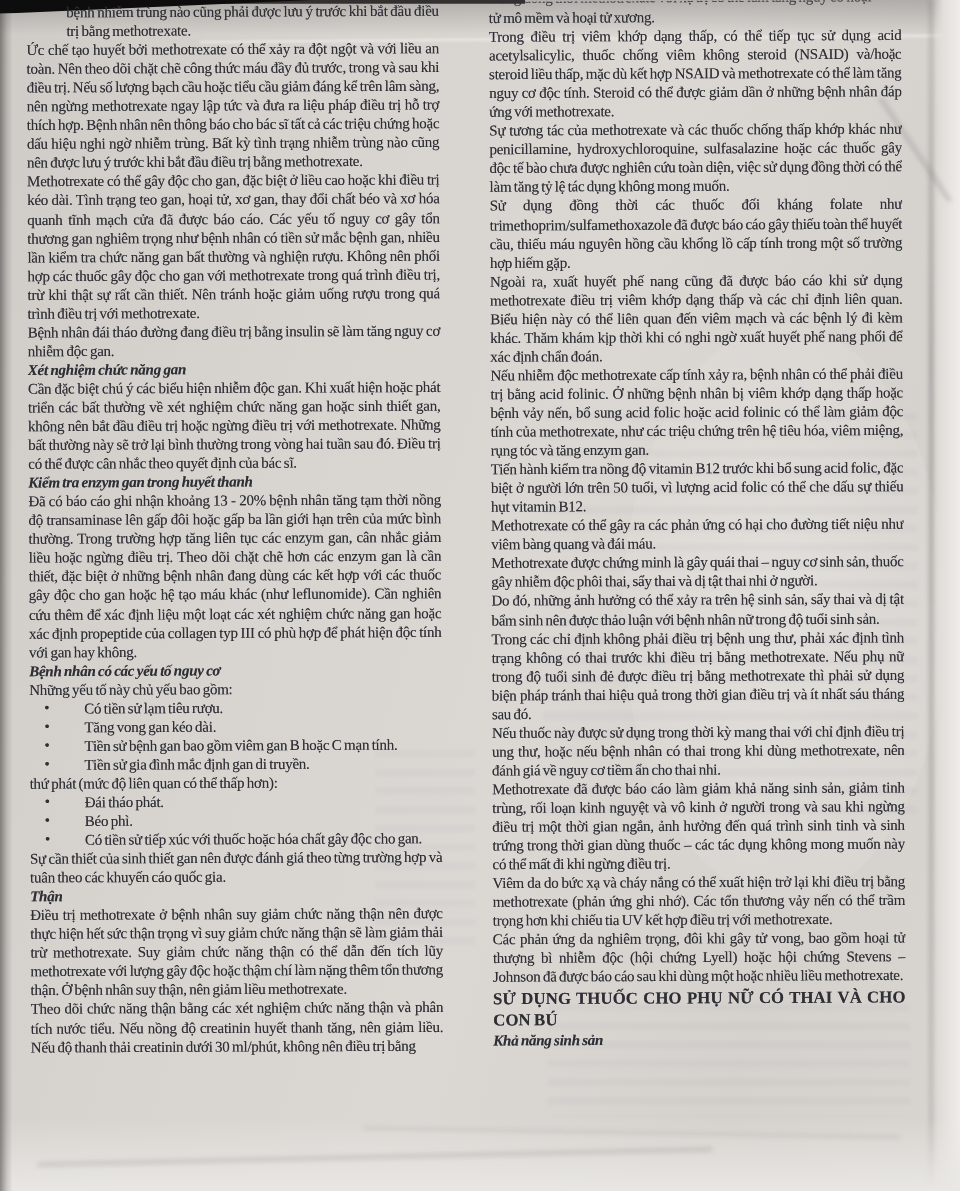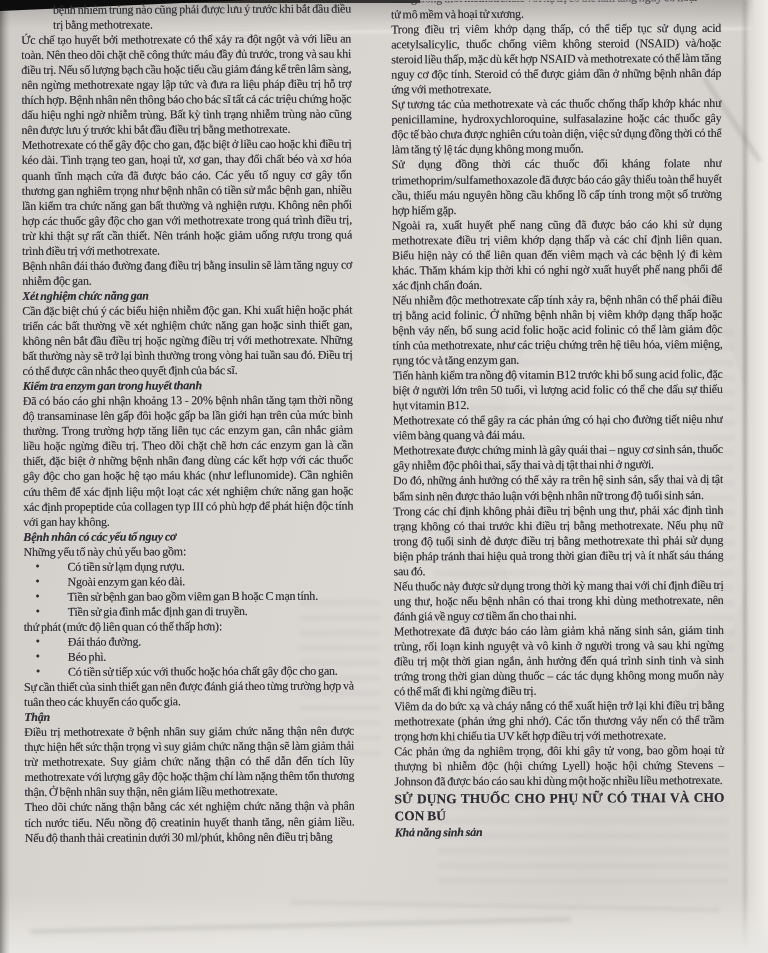--- a/index.html
+++ b/index.html
@@ -90,26 +90,26 @@
         <div class="para continuation">bệnh nhiễm trùng nào cũng phải được lưu ý trước khi bắt đầu điều trị bằng methotrexate.</div>
         <div class="para">Ức chế tạo huyết bởi methotrexate có thể xảy ra đột ngột và với liều an toàn. Nên theo dõi chặt chẽ công thức máu đầy đủ trước, trong và sau khi điều trị. Nếu số lượng bạch cầu hoặc tiểu cầu giảm đáng kể trên lâm sàng, nên ngừng methotrexate ngay lập tức và đưa ra liệu pháp điều trị hỗ trợ thích hợp. Bệnh nhân nên thông báo cho bác sĩ tất cả các triệu chứng hoặc dấu hiệu nghi ngờ nhiễm trùng. Bất kỳ tình trạng nhiễm trùng nào cũng nên được lưu ý trước khi bắt đầu điều trị bằng methotrexate.</div>
         <div class="para">Methotrexate có thể gây độc cho gan, đặc biệt ở liều cao hoặc khi điều trị kéo dài. Tình trạng teo gan, hoại tử, xơ gan, thay đổi chất béo và xơ hóa quanh tĩnh mạch cửa đã được báo cáo. Các yếu tố nguy cơ gây tổn thương gan nghiêm trọng như bệnh nhân có tiền sử mắc bệnh gan, nhiều lần kiểm tra chức năng gan bất thường và nghiện rượu. Không nên phối hợp các thuốc gây độc cho gan với methotrexate trong quá trình điều trị, trừ khi thật sự rất cần thiết. Nên tránh hoặc giảm uống rượu trong quá trình điều trị với methotrexate.</div>
         <div class="para">Bệnh nhân đái tháo đường đang điều trị bằng insulin sẽ làm tăng nguy cơ nhiễm độc gan.</div>
         <div class="para heading-italic">Xét nghiệm chức năng gan</div>
         <div class="para">Cần đặc biệt chú ý các biểu hiện nhiễm độc gan. Khi xuất hiện hoặc phát triển các bất thường về xét nghiệm chức năng gan hoặc sinh thiết gan, không nên bắt đầu điều trị hoặc ngừng điều trị với methotrexate. Những bất thường này sẽ trở lại bình thường trong vòng hai tuần sau đó. Điều trị có thể được cân nhắc theo quyết định của bác sĩ.</div>
         <div class="para heading-italic">Kiểm tra enzym gan trong huyết thanh</div>
         <div class="para">Đã có báo cáo ghi nhận khoảng 13 - 20% bệnh nhân tăng tạm thời nồng độ transaminase lên gấp đôi hoặc gấp ba lần giới hạn trên của mức bình thường. Trong trường hợp tăng liên tục các enzym gan, cân nhắc giảm liều hoặc ngừng điều trị. Theo dõi chặt chẽ hơn các enzym gan là cần thiết, đặc biệt ở những bệnh nhân đang dùng các kết hợp với các thuốc gây độc cho gan hoặc hệ tạo máu khác (như leflunomide). Cần nghiên cứu thêm để xác định liệu một loạt các xét nghiệm chức năng gan hoặc xác định propeptide của collagen typ III có phù hợp để phát hiện độc tính với gan hay không.</div>
         <div class="para heading-italic">Bệnh nhân có các yếu tố nguy cơ</div>
         <div class="para">Những yếu tố này chủ yếu bao gồm:</div>
-        <div class="bullet-row"><span class="bullet-dot">•</span><span class="bullet-text">Có tiền sử lạm dụng rượu.</span></div>
-        <div class="bullet-row"><span class="bullet-dot">•</span><span class="bullet-text">Ngoài enzym gan kéo dài.</span></div>
+        <div class="bullet-row"><span class="bullet-dot">•</span><span class="bullet-text">Có tiền sử lạm tiêu rượu.</span></div>
+        <div class="bullet-row"><span class="bullet-dot">•</span><span class="bullet-text">Tăng vong gan kéo dài.</span></div>
         <div class="bullet-row"><span class="bullet-dot">•</span><span class="bullet-text">Tiền sử bệnh gan bao gồm viêm gan B hoặc C mạn tính.</span></div>
         <div class="bullet-row"><span class="bullet-dot">•</span><span class="bullet-text">Tiền sử gia đình mắc định gan di truyền.</span></div>
         <div class="para">thứ phát (mức độ liên quan có thể thấp hơn):</div>
-        <div class="bullet-row"><span class="bullet-dot">•</span><span class="bullet-text">Đái tháo đường.</span></div>
+        <div class="bullet-row"><span class="bullet-dot">•</span><span class="bullet-text">Đái tháo phát.</span></div>
         <div class="bullet-row"><span class="bullet-dot">•</span><span class="bullet-text">Béo phì.</span></div>
         <div class="bullet-row"><span class="bullet-dot">•</span><span class="bullet-text">Có tiền sử tiếp xúc với thuốc hoặc hóa chất gây độc cho gan.</span></div>
         <div class="para">Sự cần thiết của sinh thiết gan nên được đánh giá theo từng trường hợp và tuân theo các khuyến cáo quốc gia.</div>
         <div class="para heading-italic">Thận</div>
         <div class="para">Điều trị methotrexate ở bệnh nhân suy giảm chức năng thận nên được thực hiện hết sức thận trọng vì suy giảm chức năng thận sẽ làm giảm thải trừ methotrexate. Suy giảm chức năng thận có thể dẫn đến tích lũy methotrexate với lượng gây độc hoặc thậm chí làm nặng thêm tổn thương thận. Ở bệnh nhân suy thận, nên giảm liều methotrexate.</div>
         <div class="para">Theo dõi chức năng thận bằng các xét nghiệm chức năng thận và phân tích nước tiểu. Nếu nồng độ creatinin huyết thanh tăng, nên giảm liều. Nếu độ thanh thải creatinin dưới 30 ml/phút, không nên điều trị bằng</div>
       </div>
     <div class="col col-right">
         <div class="para-cut">
           <span class="para-cut-inner">Dùng đồng thời methotrexate với xạ trị có thể làm tăng nguy cơ hoại</span>

